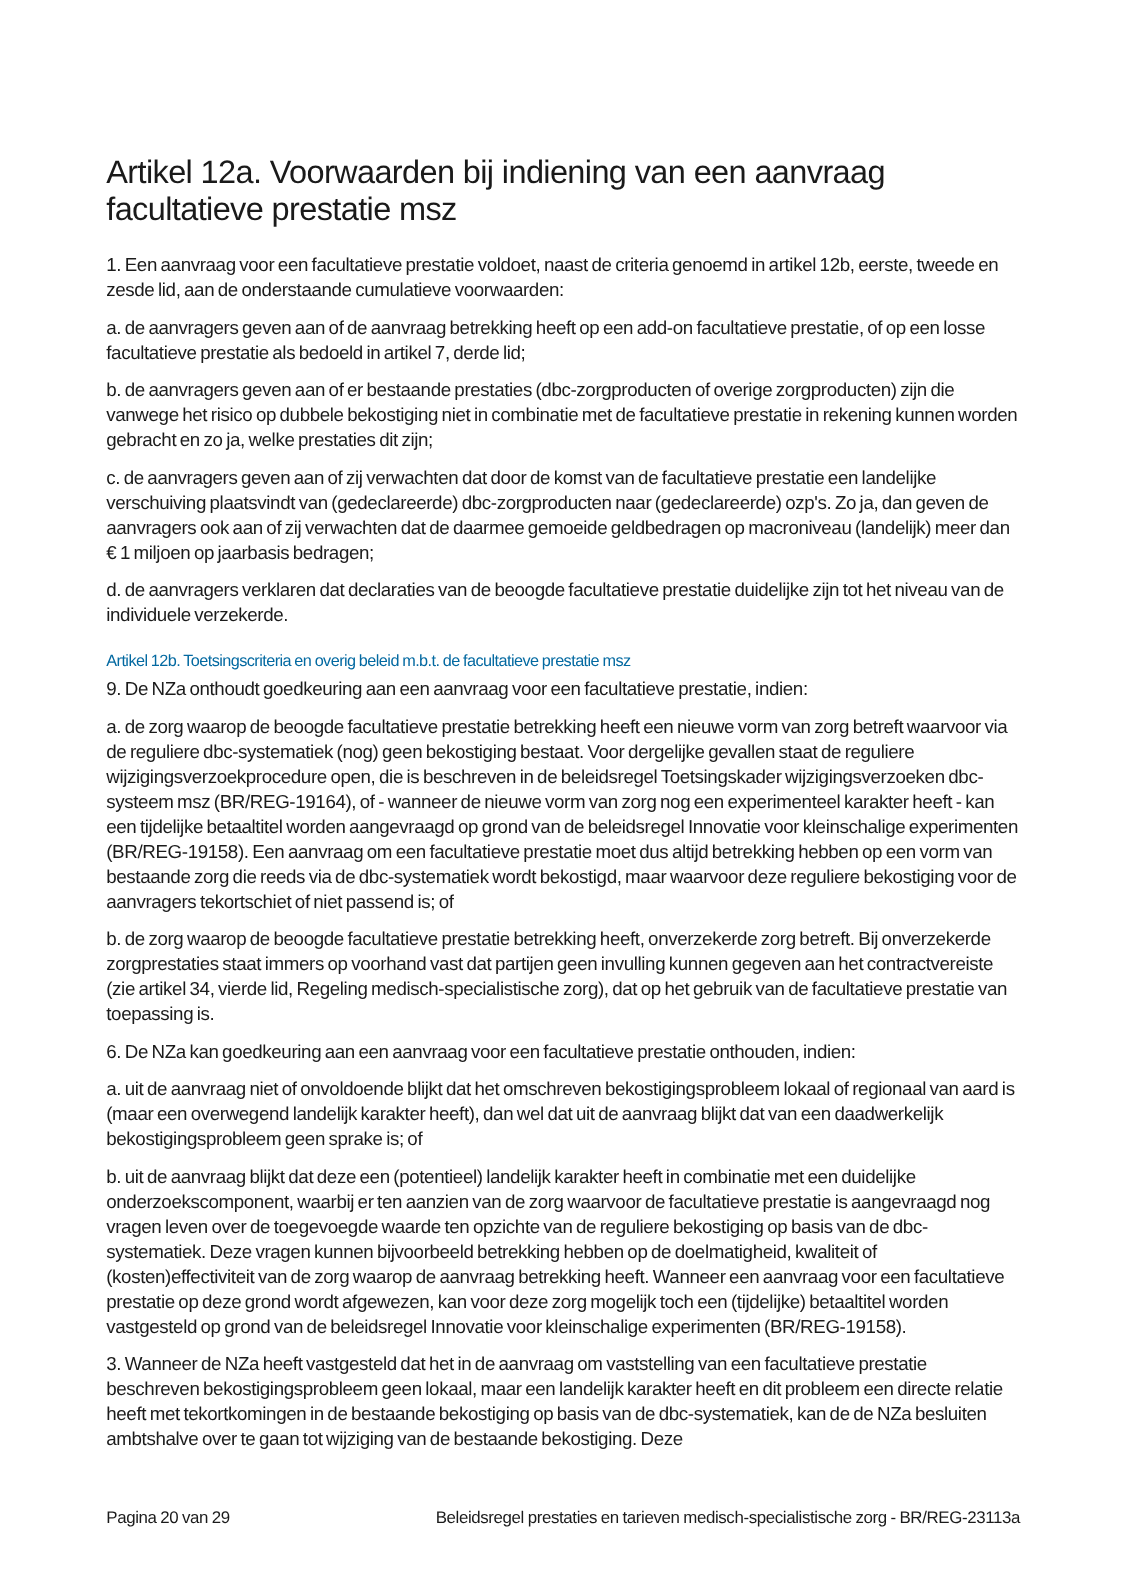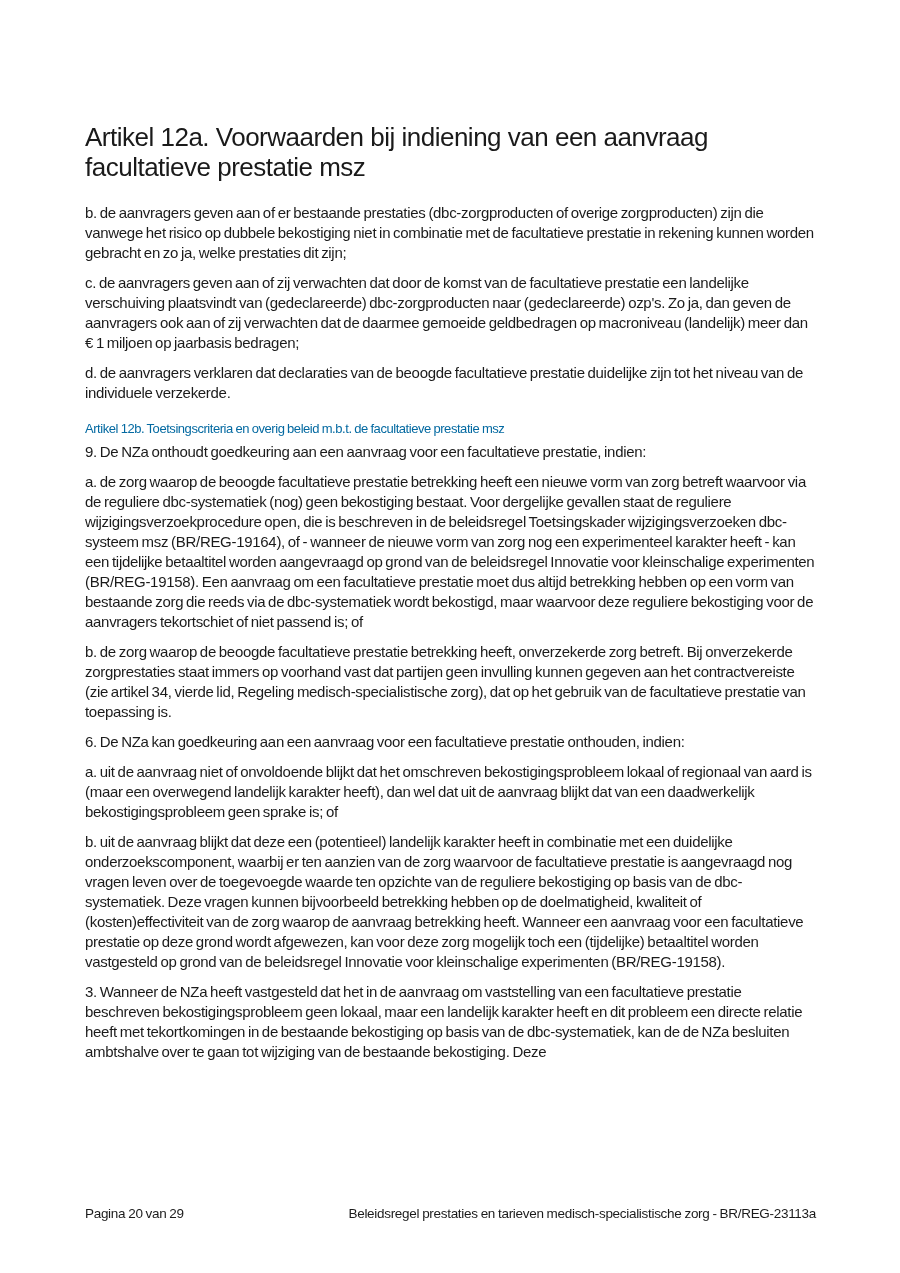--- a/index.html
+++ b/index.html
@@ -72,20 +72,22 @@
 </style>
 </head>
 <body>
 
 <div class="page">
 
   <div class="content">
 
     <h1 class="doc-title">Artikel 12a. Voorwaarden bij indiening van een aanvraag facultatieve prestatie msz</h1>
 
+    <p class="para">1. Een aanvraag voor een facultatieve prestatie voldoet, naast de criteria genoemd in artikel 12b, eerste, tweede en zesde lid, aan de onderstaande cumulatieve voorwaarden:</p>
+    <p class="para">a. de aanvragers geven aan of de aanvraag betrekking heeft op een add-on facultatieve prestatie, of op een losse facultatieve prestatie als bedoeld in artikel 7, derde lid;</p>
     <p class="para">b. de aanvragers geven aan of er bestaande prestaties (dbc-zorgproducten of overige zorgproducten) zijn die vanwege het risico op dubbele bekostiging niet in combinatie met de facultatieve prestatie in rekening kunnen worden gebracht en zo ja, welke prestaties dit zijn;</p>
     <p class="para">c. de aanvragers geven aan of zij verwachten dat door de komst van de facultatieve prestatie een landelijke verschuiving plaatsvindt van (gedeclareerde) dbc-zorgproducten naar (gedeclareerde) ozp's. Zo ja, dan geven de aanvragers ook aan of zij verwachten dat de daarmee gemoeide geldbedragen op macroniveau (landelijk) meer dan € 1 miljoen op jaarbasis bedragen;</p>
     <p class="para">d. de aanvragers verklaren dat declaraties van de beoogde facultatieve prestatie duidelijke zijn tot het niveau van de individuele verzekerde.</p>
 
     <h2 class="section-heading">Artikel 12b. Toetsingscriteria en overig beleid m.b.t. de facultatieve prestatie msz</h2>
 
     <p class="para">9. De NZa onthoudt goedkeuring aan een aanvraag voor een facultatieve prestatie, indien:</p>
     <p class="para">a. de zorg waarop de beoogde facultatieve prestatie betrekking heeft een nieuwe vorm van zorg betreft waarvoor via de reguliere dbc-systematiek (nog) geen bekostiging bestaat. Voor dergelijke gevallen staat de reguliere wijzigingsverzoekprocedure open, die is beschreven in de beleidsregel Toetsingskader wijzigingsverzoeken dbc-systeem msz (BR/REG-19164), of - wanneer de nieuwe vorm van zorg nog een experimenteel karakter heeft - kan een tijdelijke betaaltitel worden aangevraagd op grond van de beleidsregel Innovatie voor kleinschalige experimenten (BR/REG-19158). Een aanvraag om een facultatieve prestatie moet dus altijd betrekking hebben op een vorm van bestaande zorg die reeds via de dbc-systematiek wordt bekostigd, maar waarvoor deze reguliere bekostiging voor de aanvragers tekortschiet of niet passend is; of</p>
     <p class="para">b. de zorg waarop de beoogde facultatieve prestatie betrekking heeft, onverzekerde zorg betreft. Bij onverzekerde zorgprestaties staat immers op voorhand vast dat partijen geen invulling kunnen gegeven aan het contractvereiste (zie artikel 34, vierde lid, Regeling medisch-specialistische zorg), dat op het gebruik van de facultatieve prestatie van toepassing is.</p>
     <p class="para">6. De NZa kan goedkeuring aan een aanvraag voor een facultatieve prestatie onthouden, indien:</p>

